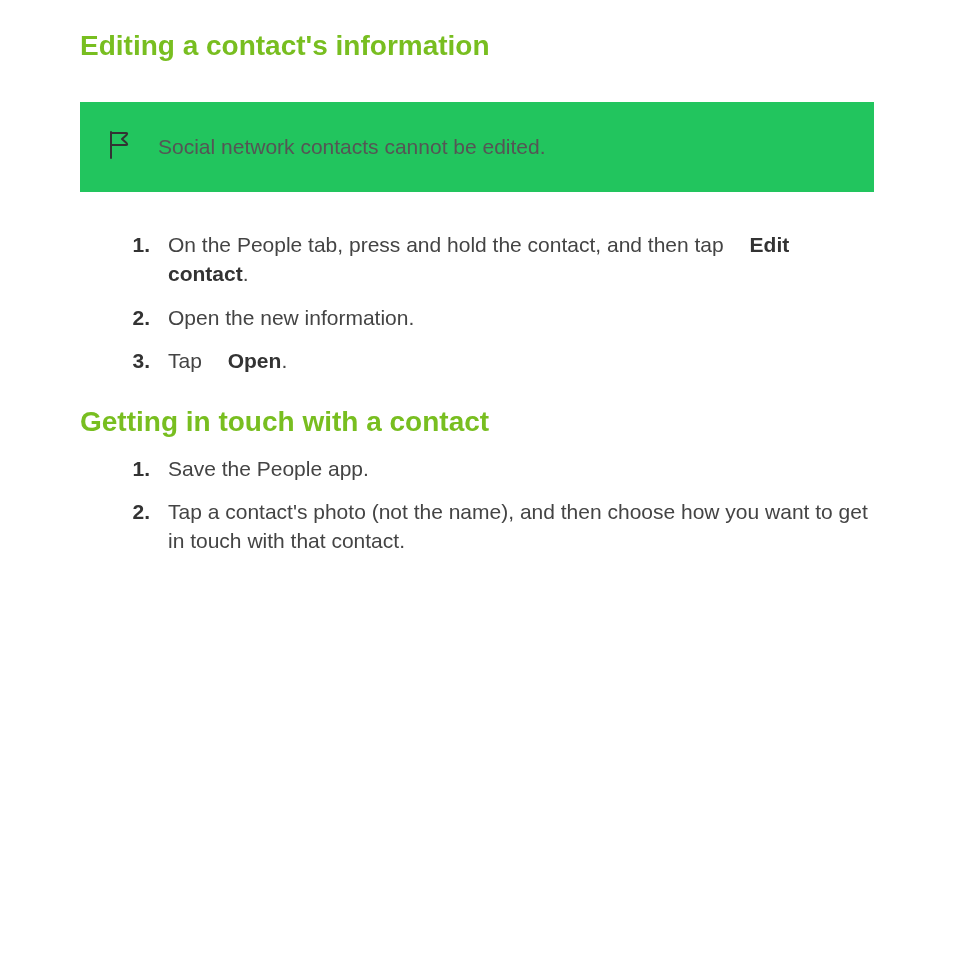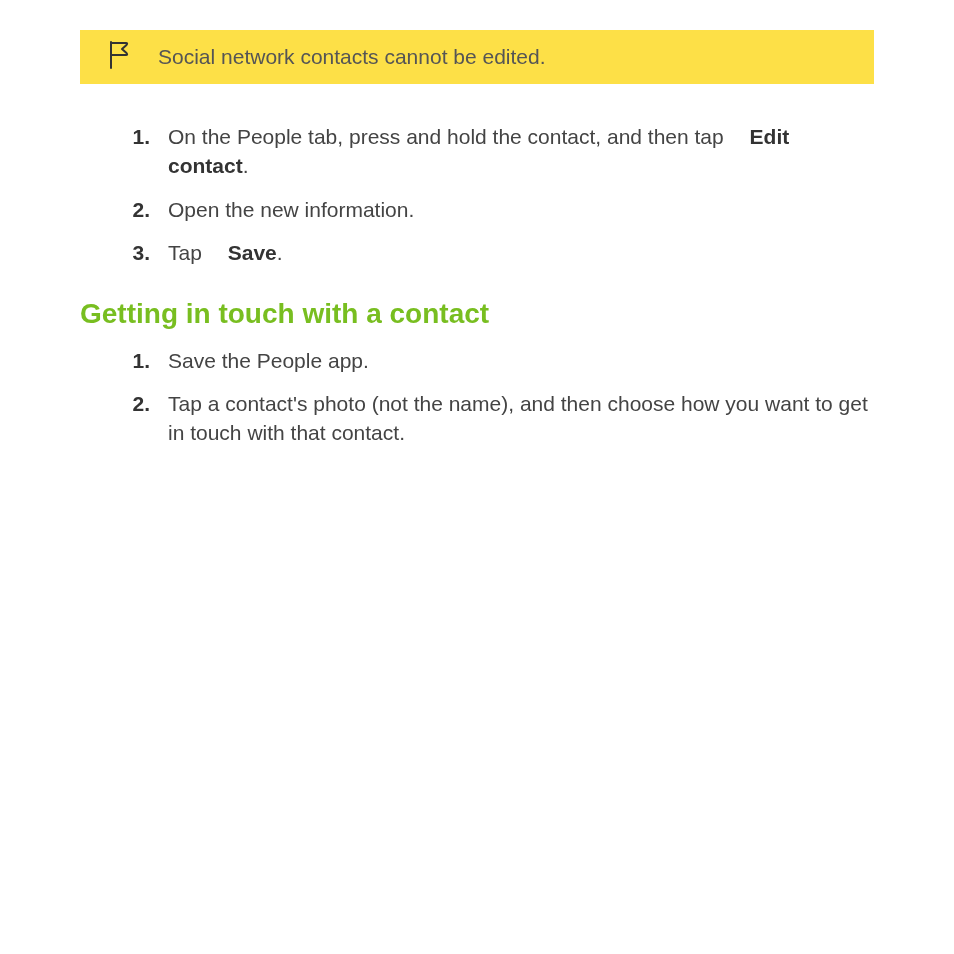--- a/index.html
+++ b/index.html
@@ -30,22 +30,22 @@
     font-size: 28px;
     color: #78be20;
     font-weight: 600;
     margin: 0 0 40px 0;
   }
   h2.section.second {
     margin-top: 30px;
     margin-bottom: 16px;
   }
   .note-box {
-    background: #fde047;
-    padding: 10px 28px;
+    background: #22c55e;
+    padding: 28px 28px;
     display: flex;
     align-items: center;
     margin-bottom: 38px;
   }
   .note-box .icon {
     margin-right: 28px;
     flex-shrink: 0;
   }
   .note-box .text {
     font-size: 21px;
@@ -82,20 +82,21 @@
     color: #333333;
     padding-left: 20px;
   }
 </style>
 </head>
 <body>
 
 <div class="page">
 
 
+  <h2 class="section">Editing a contact's information</h2>
 
   <div class="note-box">
     <span class="icon">
       <svg width="22" height="30" viewBox="0 0 22 30">
         <line x1="3" y1="2" x2="3" y2="28" stroke="#333" stroke-width="2" stroke-linecap="round"></line>
         <path d="M3 3 L18 3 Q20 3 18.5 5 L14 9 L18.5 13 Q20 15 18 15 L3 15 Z" fill="none" stroke="#333" stroke-width="2" stroke-linejoin="round"></path>
       </svg>
     </span>
     <span class="text">Social network contacts cannot be edited.</span>
   </div>
@@ -109,21 +110,21 @@
     </li>
     <li>
       <span class="num">2.</span>
       <span class="body">
         <span>Open the new information.</span><b></b><span></span>
       </span>
     </li>
     <li>
       <span class="num">3.</span>
       <span class="body">
-        <span>Tap </span><b>Save</b><span>.</span>
+        <span>Tap </span><b>Open</b><span>.</span>
       </span>
     </li>
   </ol>
 
   <h2 class="section second">Getting in touch with a contact</h2>
 
   <ol class="steps">
     <li>
       <span class="num">1.</span>
       <span class="body">

